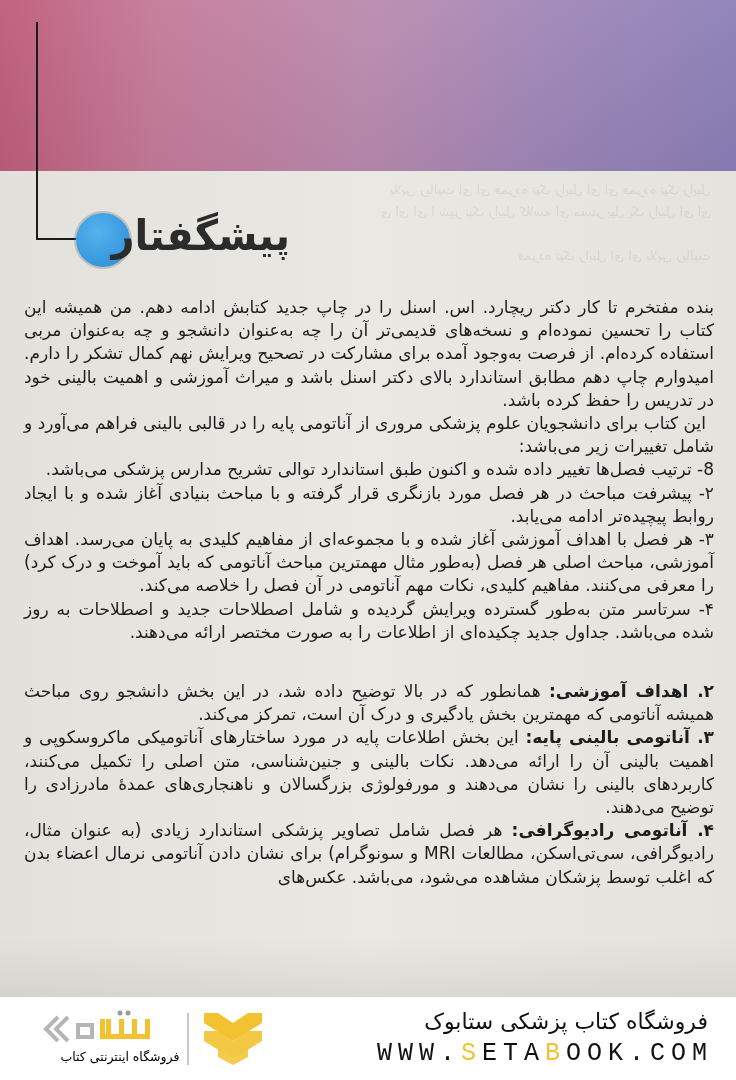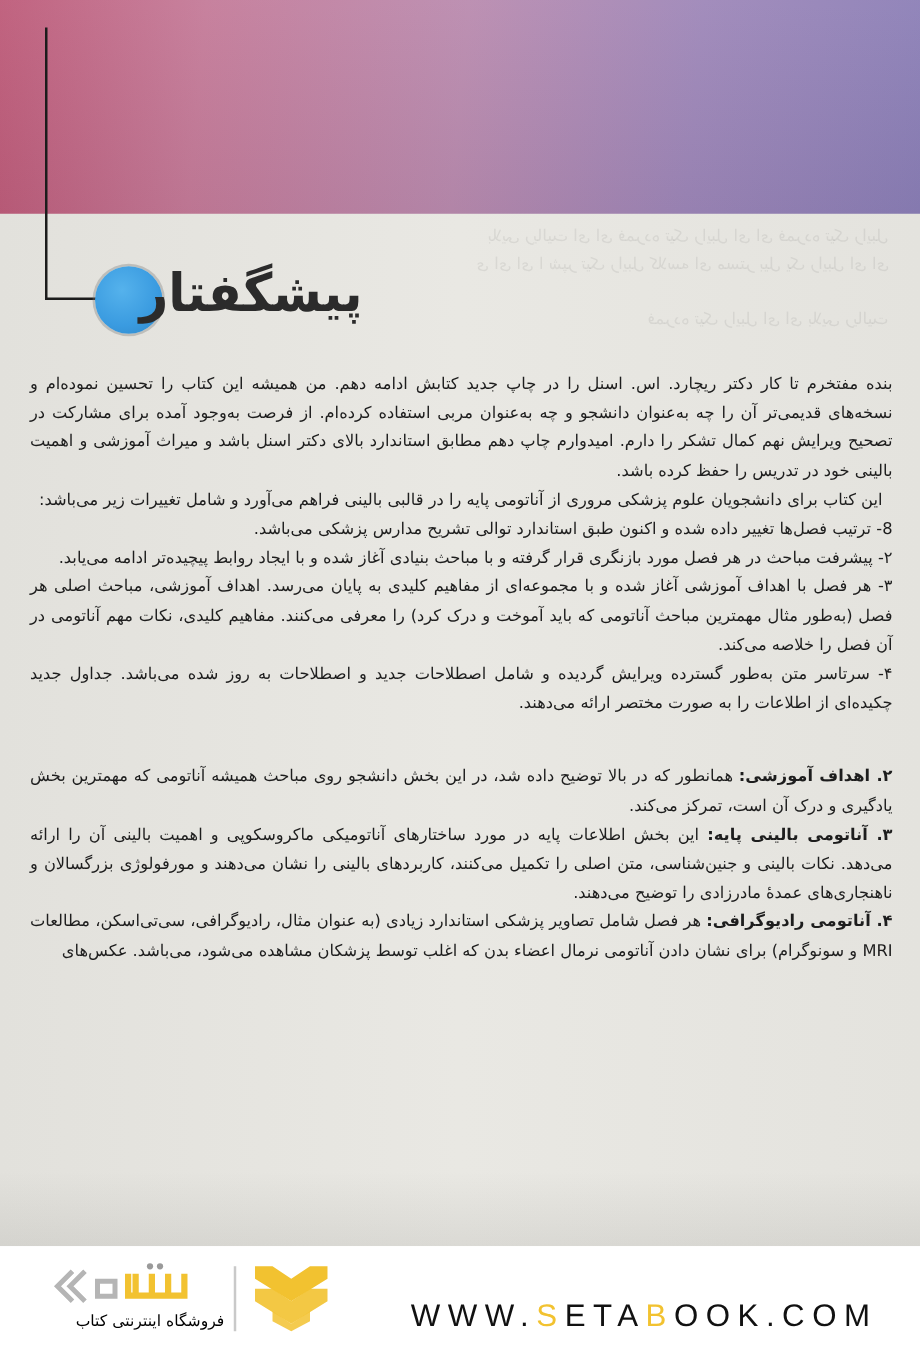--- a/index.html
+++ b/index.html
@@ -45,40 +45,40 @@
     .title {
       position: absolute; left: 140px; top: 212px; width: 150px;
       font-family: "DejaVu Sans", sans-serif; font-size: 40px; font-weight: bold;
       color: #2b2b2b; direction: rtl; text-align: center; letter-spacing: 0px;
       transform: scaleY(1.05);
     }
 
     .body-text {
       position: absolute; left: 24px; top: 296px; width: 690px;
       direction: rtl; text-align: justify; text-align-last: right;
-      font-family: "DejaVu Sans", sans-serif; font-size: 13px; line-height: 23.2px;
+      font-family: "DejaVu Sans", sans-serif; font-size: 17px; line-height: 23.2px;
       color: #1d1d1d;
     }
     .body-text p { margin: 0; }
     .body-text .indent { text-indent: 8px; }
     .body-text .gap { height: 22px; }
     .body-text .gap-sm { height: 14px; }
     .body-text b { font-weight: bold; }
 
     .footer {
       position: absolute; left: 0; top: 997px; width: 736px; height: 83px; background: #ffffff;
     }
     .footer-shop {
       position: absolute; right: 28px; top: 12px;
       font-family: "DejaVu Sans", sans-serif; font-size: 22px; color: #111;
       direction: rtl;
     }
     .footer-url {
-      position: absolute; right: 34px; top: 42px;
-      font-family: Liberation Sans, sans-serif; font-size: 25px; letter-spacing: 6px;
+      position: absolute; right: 23px; top: 42px;
+      font-family: Liberation Mono, monospace; font-size: 25px; letter-spacing: 6px;
       color: #111; direction: ltr;
     }
     .footer-url .hl { color: #f2c230; }
 
     .logo-chevrons {
       position: absolute; left: 200px; top: 12px; width: 66px; height: 58px;
     }
     .logo-divider {
       position: absolute; left: 187px; top: 16px; width: 2px; height: 52px; background: #c9c9c9;
     }
@@ -137,14 +137,15 @@
   </div>
   <div class="logo-tagline">فروشگاه اینترنتی کتاب</div>
   <div class="logo-divider"></div>
   <div class="logo-chevrons">
     <svg width="66" height="58" viewBox="0 0 66 58">
       <polygon points="4,4 18,4 33,14 48,4 62,4 62,14 33,32 4,14" fill="#f2c230"></polygon>
       <polygon points="4,22 18,22 33,32 48,22 62,22 62,32 33,50 4,32" fill="#f2c230" opacity="0.9"></polygon>
       <polygon points="18,40 33,50 48,40 48,48 33,56 18,48" fill="#f2c230" opacity="0.85"></polygon>
     </svg>
   </div>
+  <div class="footer-shop">فروشگاه کتاب پزشکی ستابوک</div>
   <div class="footer-url"><span>WWW.</span><span class="hl">S</span><span>ETA</span><span class="hl">B</span><span>OOK.COM</span></div>
 </div>
 
 </body></html>

